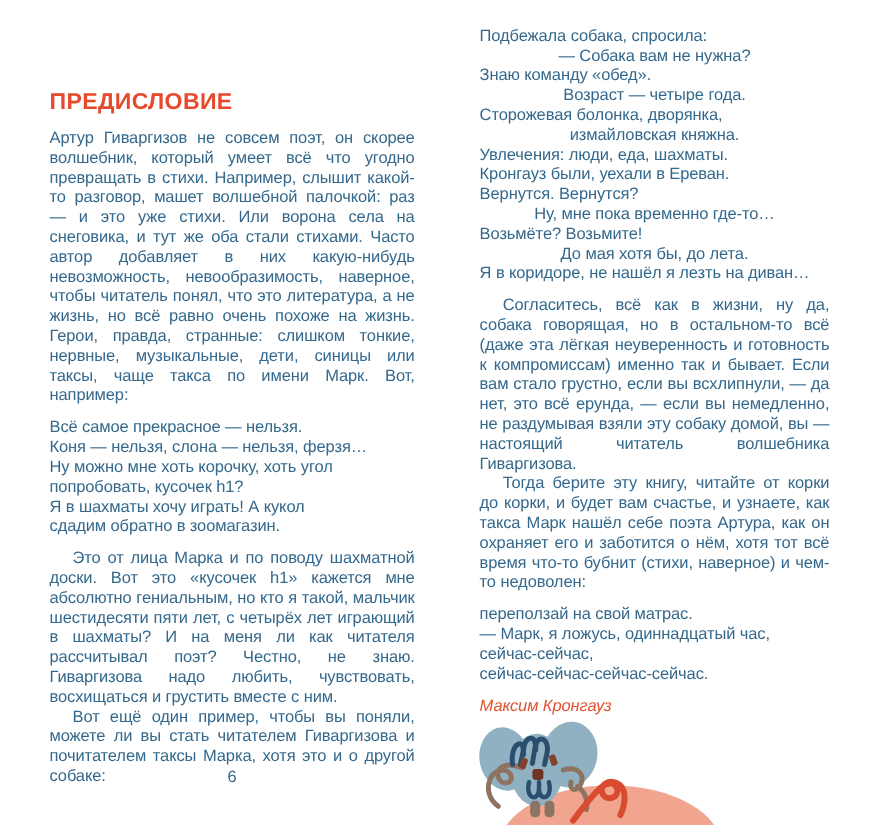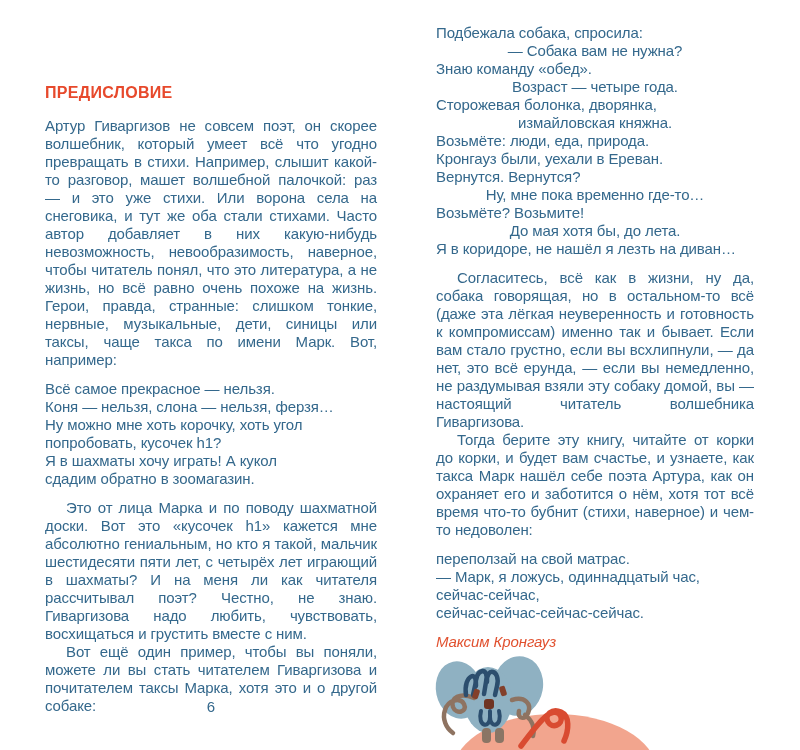--- a/index.html
+++ b/index.html
@@ -13,21 +13,21 @@
   .col {
     position:absolute;
     color:var(--body-text, #34688c);
     font-size:15px;
     line-height:18px;
     letter-spacing:-0.1px;
   }
   .col-left  { left:45px;  top:82px; width:332px; }
   .col-right { left:436px; top:24px; width:318px; }
   .heading {
-    font-size:16px;
+    font-size:21px;
     line-height:22px;
     font-weight:bold;
     letter-spacing:0.3px;
     color:var(--heading, #e7492c);
     margin-bottom:13px;
   }
   .paragraph { text-align:justify; }
   .paragraph.indent { text-indent:21px; }
   .verse { margin:11px 0; }
   .verse:first-child { margin-top:0; }
@@ -76,21 +76,21 @@
 
   <section class="col col-right">
     <div>
         <div class="verse">
           <div class="verse-line left">Подбежала собака, спросила:</div>
           <div class="verse-line right">— Собака вам не нужна?</div>
           <div class="verse-line left">Знаю команду «обед».</div>
           <div class="verse-line right">Возраст — четыре года.</div>
           <div class="verse-line left">Сторожевая болонка, дворянка,</div>
           <div class="verse-line right">измайловская княжна.</div>
-          <div class="verse-line left">Возьмёте: люди, еда, природа.</div>
+          <div class="verse-line left">Увлечения: люди, еда, шахматы.</div>
           <div class="verse-line left">Кронгауз были, уехали в Ереван.</div>
           <div class="verse-line left">Вернутся. Вернутся?</div>
           <div class="verse-line right">Ну, мне пока временно где-то…</div>
           <div class="verse-line left">Возьмёте? Возьмите!</div>
           <div class="verse-line right">До мая хотя бы, до лета.</div>
           <div class="verse-line left">Я в коридоре, не нашёл я лезть на диван…</div>
         </div>
         <div class="paragraph indent">Согласитесь, всё как в жизни, ну да, собака говорящая, но в остальном-то всё (даже эта лёгкая неуверенность и готовность к компромиссам) именно так и бывает. Если вам стало грустно, если вы всхлипнули, — да нет, это всё ерунда, — если вы немедленно, не раздумывая взяли эту собаку домой, вы — настоящий читатель волшебника Гиваргизова.</div>
         <div class="paragraph indent">Тогда берите эту книгу, читайте от корки до корки, и будет вам счастье, и узнаете, как такса Марк нашёл себе поэта Артура, как он охраняет его и заботится о нём, хотя тот всё время что-то бубнит (стихи, наверное) и чем-то недоволен:</div>
         <div class="verse">

